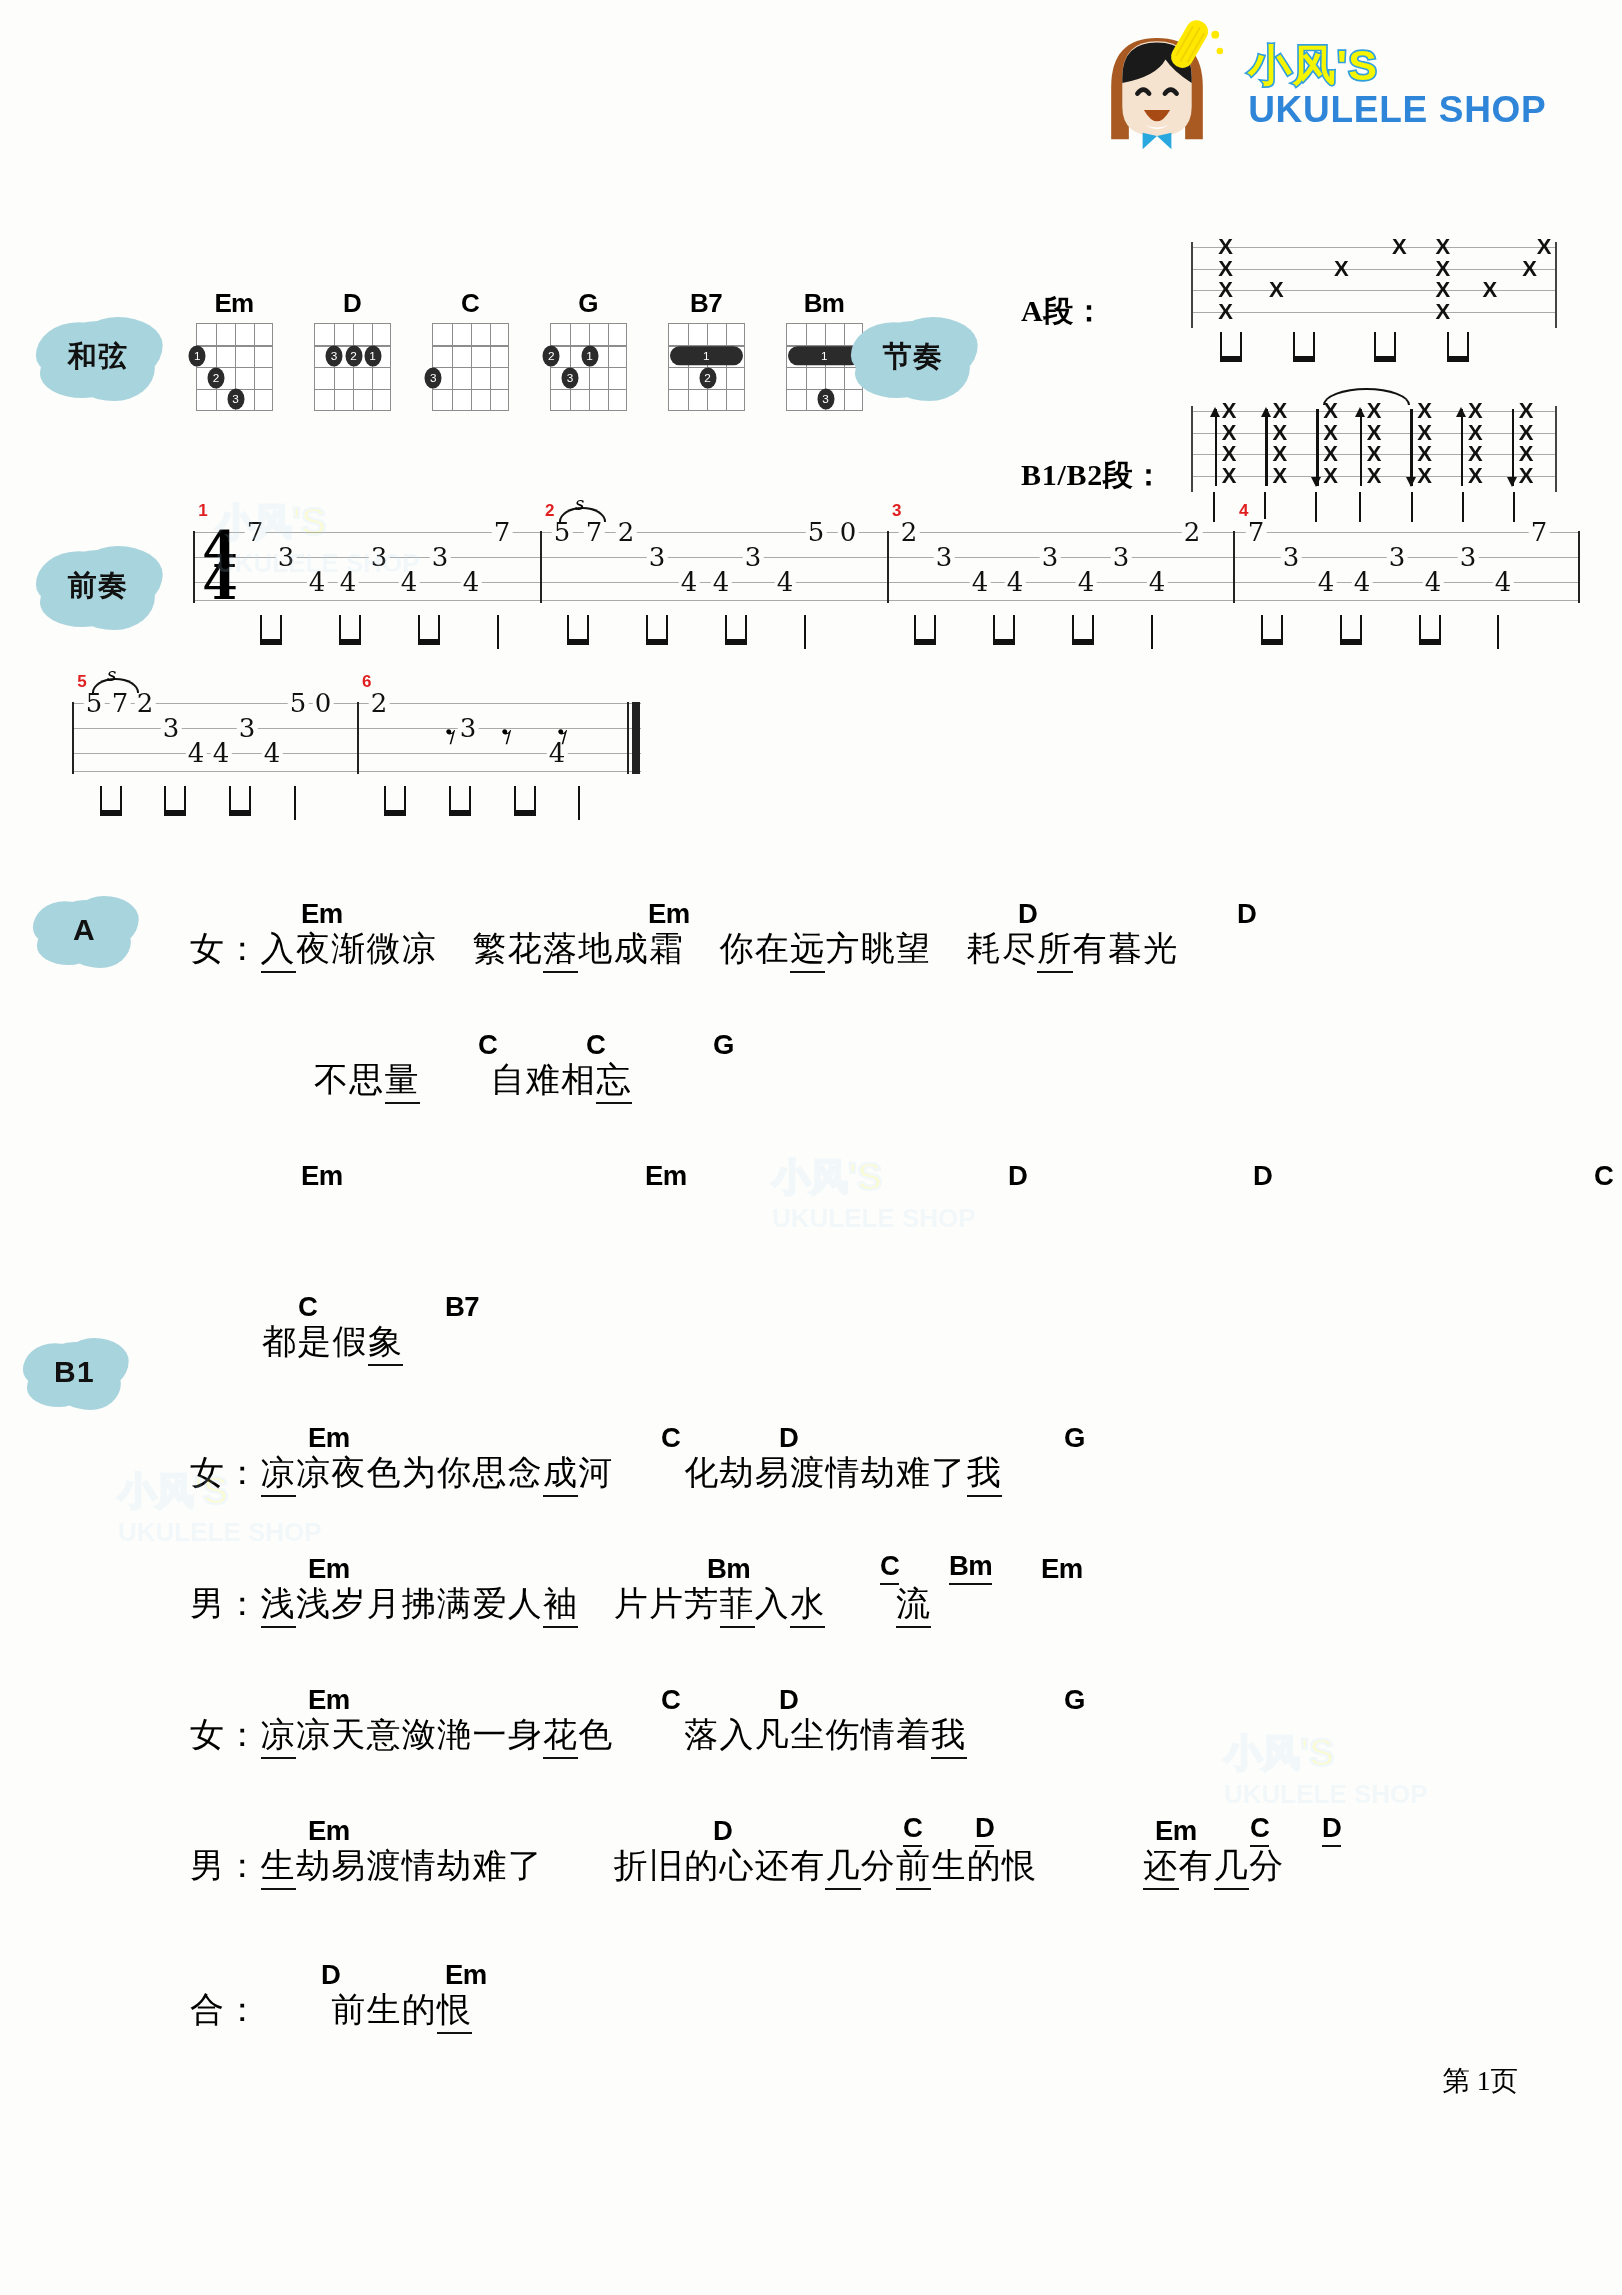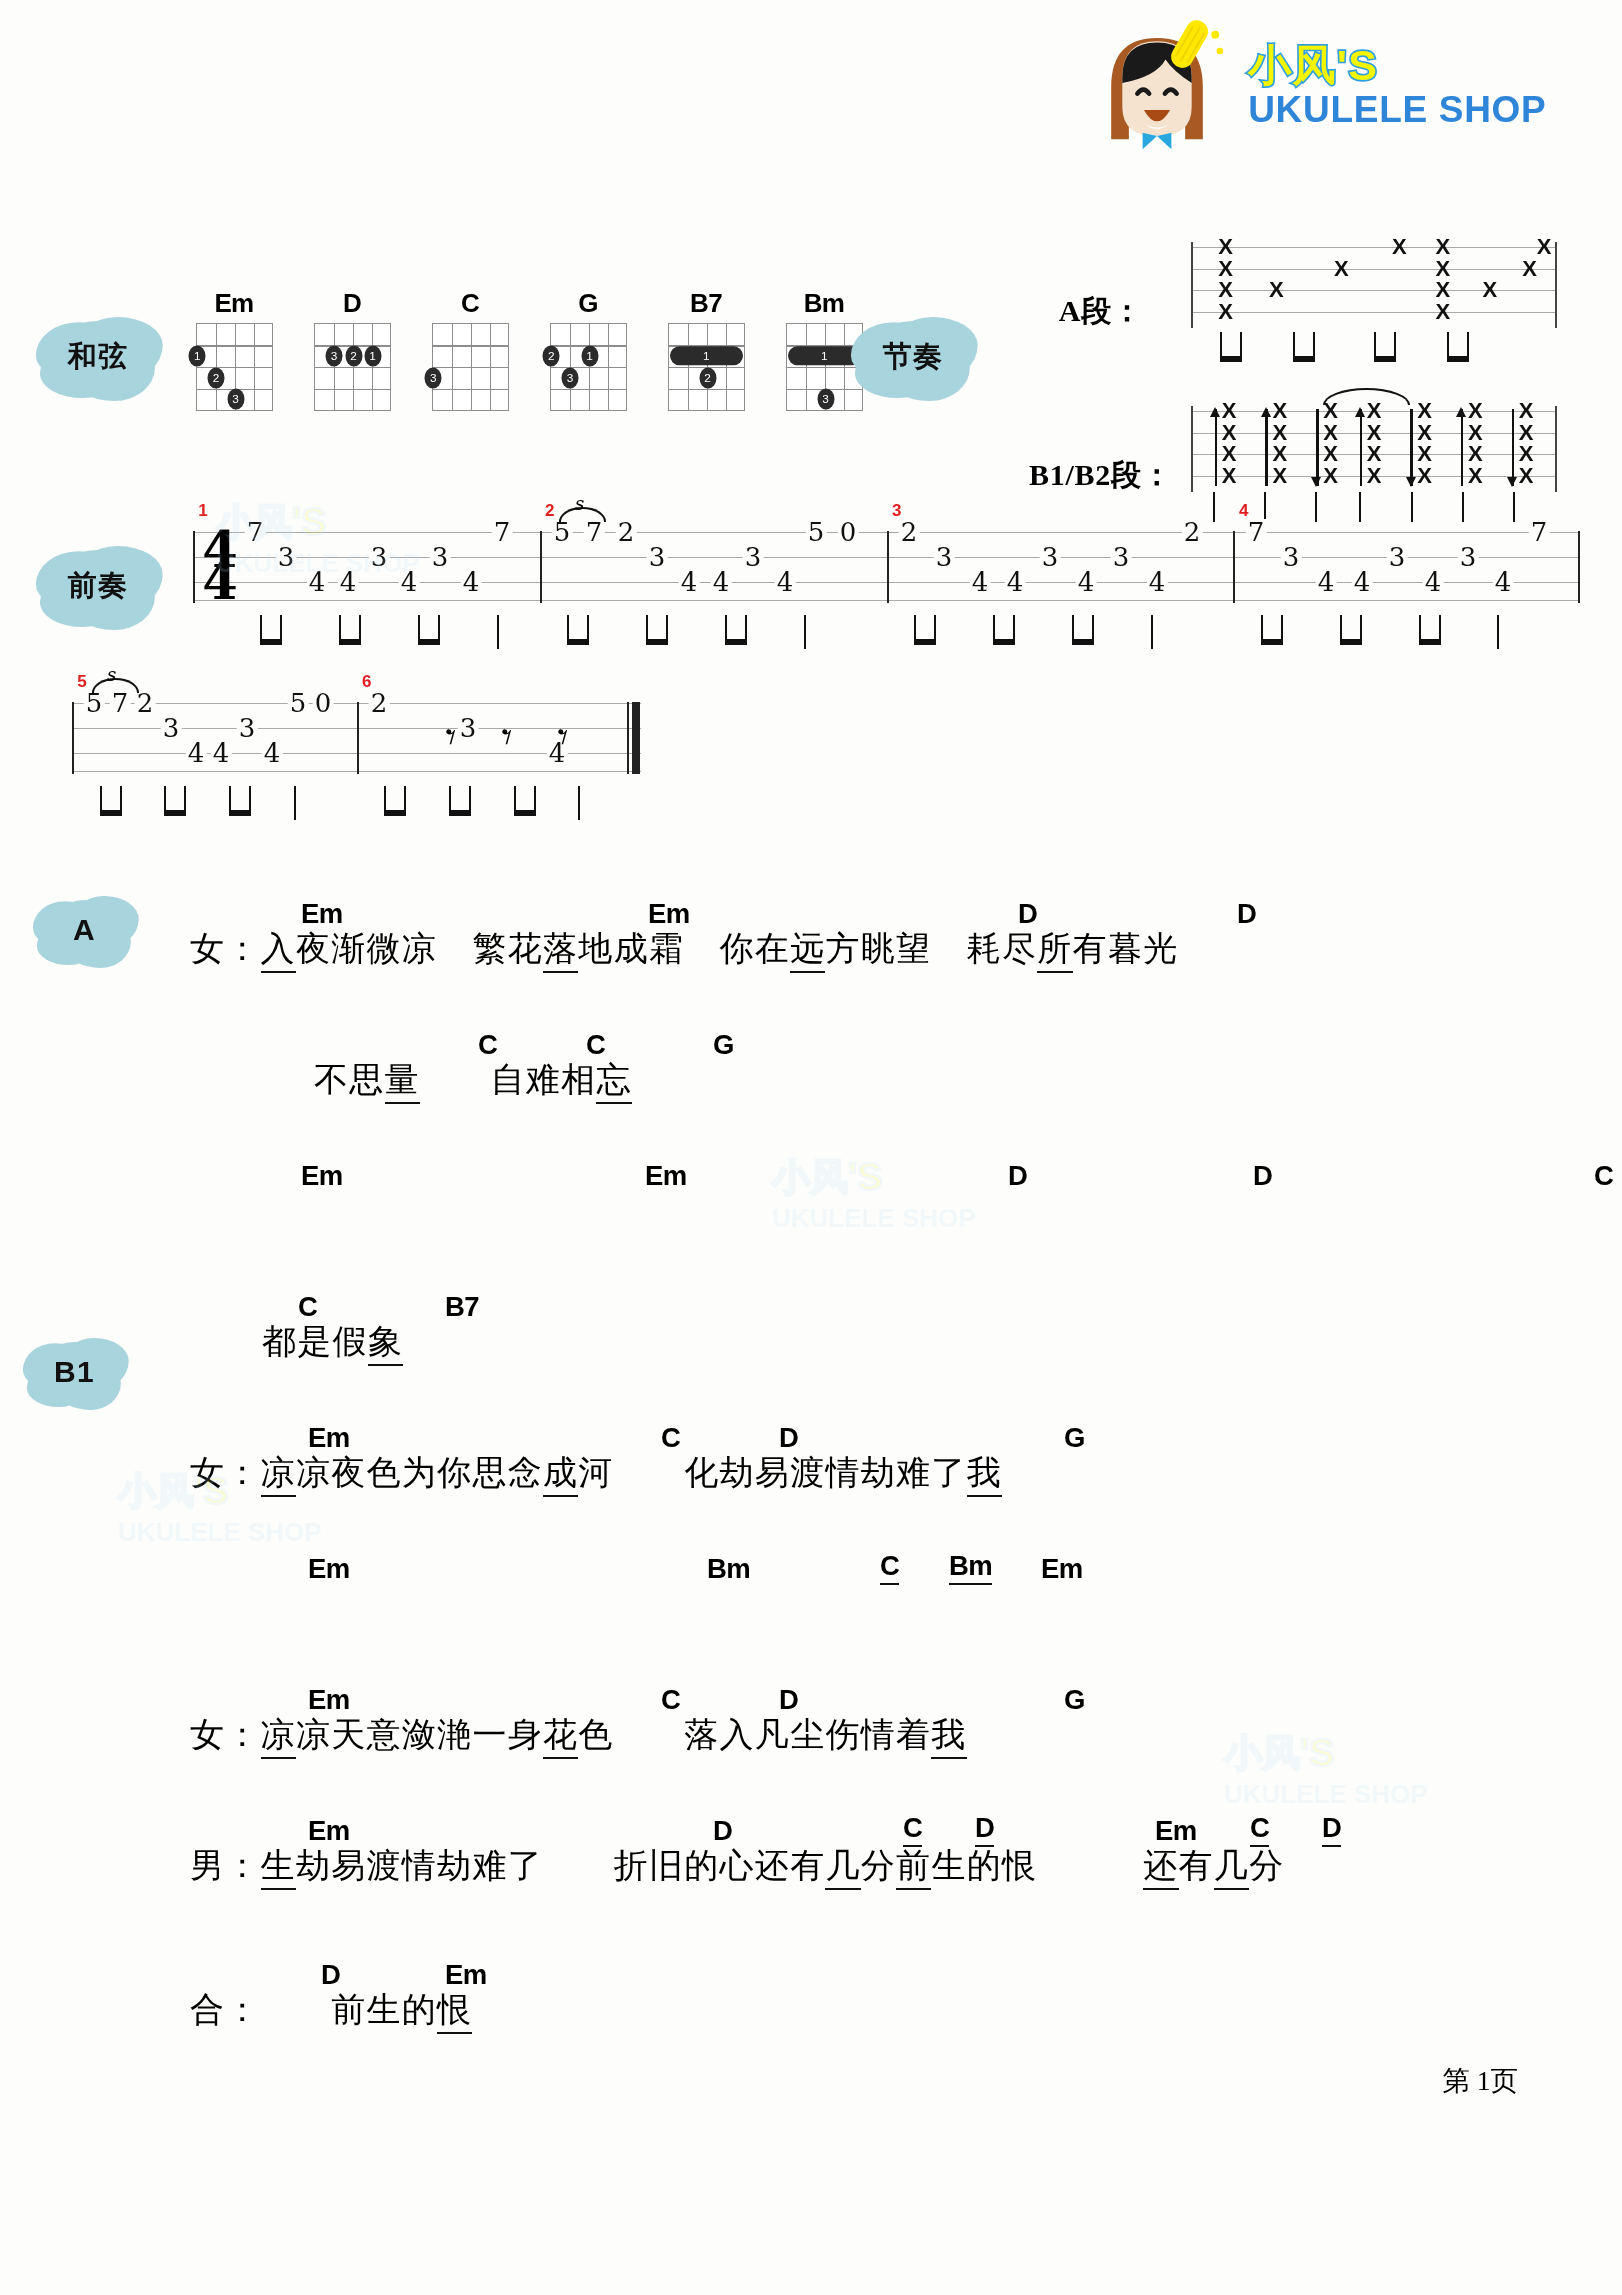--- a/index.html
+++ b/index.html
@@ -127,21 +127,21 @@
 
   
   #rhythm-cloud { left: 864px; top: 321px; }
   #rhythm { left: 1021px; top: 242px; width: 589px; }
   .rh-row { display: flex; align-items: center; margin-bottom: 19.6px; }
   .rh-label {
     font-family: "Liberation Serif", serif;
     font-weight: bold;
     font-size: 30px;
     width: 170px;
-    text-align: center;
+    text-align: left;
     padding-right: 10.5px;
     letter-spacing: 0.7px;
   }
   .rh-staff { position: relative; width: 366px; }
   .rh-box { position: relative; height: 86px; border-left: 2px solid #444; border-right: 2px solid #444; }
   .xmark {
     position: absolute;
     font-family: "Liberation Sans", sans-serif;
     font-size: 22px;
     font-weight: bold;
@@ -663,20 +663,21 @@
       <div class="lyr"><span>女：</span><u>凉</u><span>凉夜色为你思念</span><u>成</u><span>河　　化</span><span>劫易渡情劫难了</span><u>我</u></div>
     </div>
     <div class="lyricline" style="left: 190px; top: 1551px;">
       <div class="chordrow">
         <div class="chordlbl" style="left: 118px;">Em</div>
         <div class="chordlbl" style="left: 517px;">Bm</div>
         <div class="chordlbl underlined" style="left: 690px;">C</div>
         <div class="chordlbl underlined" style="left: 759px;">Bm</div>
         <div class="chordlbl" style="left: 851px;">Em</div>
       </div>
+      <div class="lyr"><span>男：</span><u>浅</u><span>浅岁月拂满爱人</span><u>袖</u><span>　片片芳</span><u>菲</u><span>入</span><u>水</u><span>　　</span><u>流</u></div>
     </div>
     <div class="lyricline" style="left: 190px; top: 1682px;">
       <div class="chordrow">
         <div class="chordlbl" style="left: 118px;">Em</div>
         <div class="chordlbl" style="left: 471px;">C</div>
         <div class="chordlbl" style="left: 589px;">D</div>
         <div class="chordlbl" style="left: 874px;">G</div>
       </div>
       <div class="lyr"><span>女：</span><u>凉</u><span>凉天意潋滟一身</span><u>花</u><span>色　　落</span><span>入凡尘伤情着</span><u>我</u></div>
     </div>

